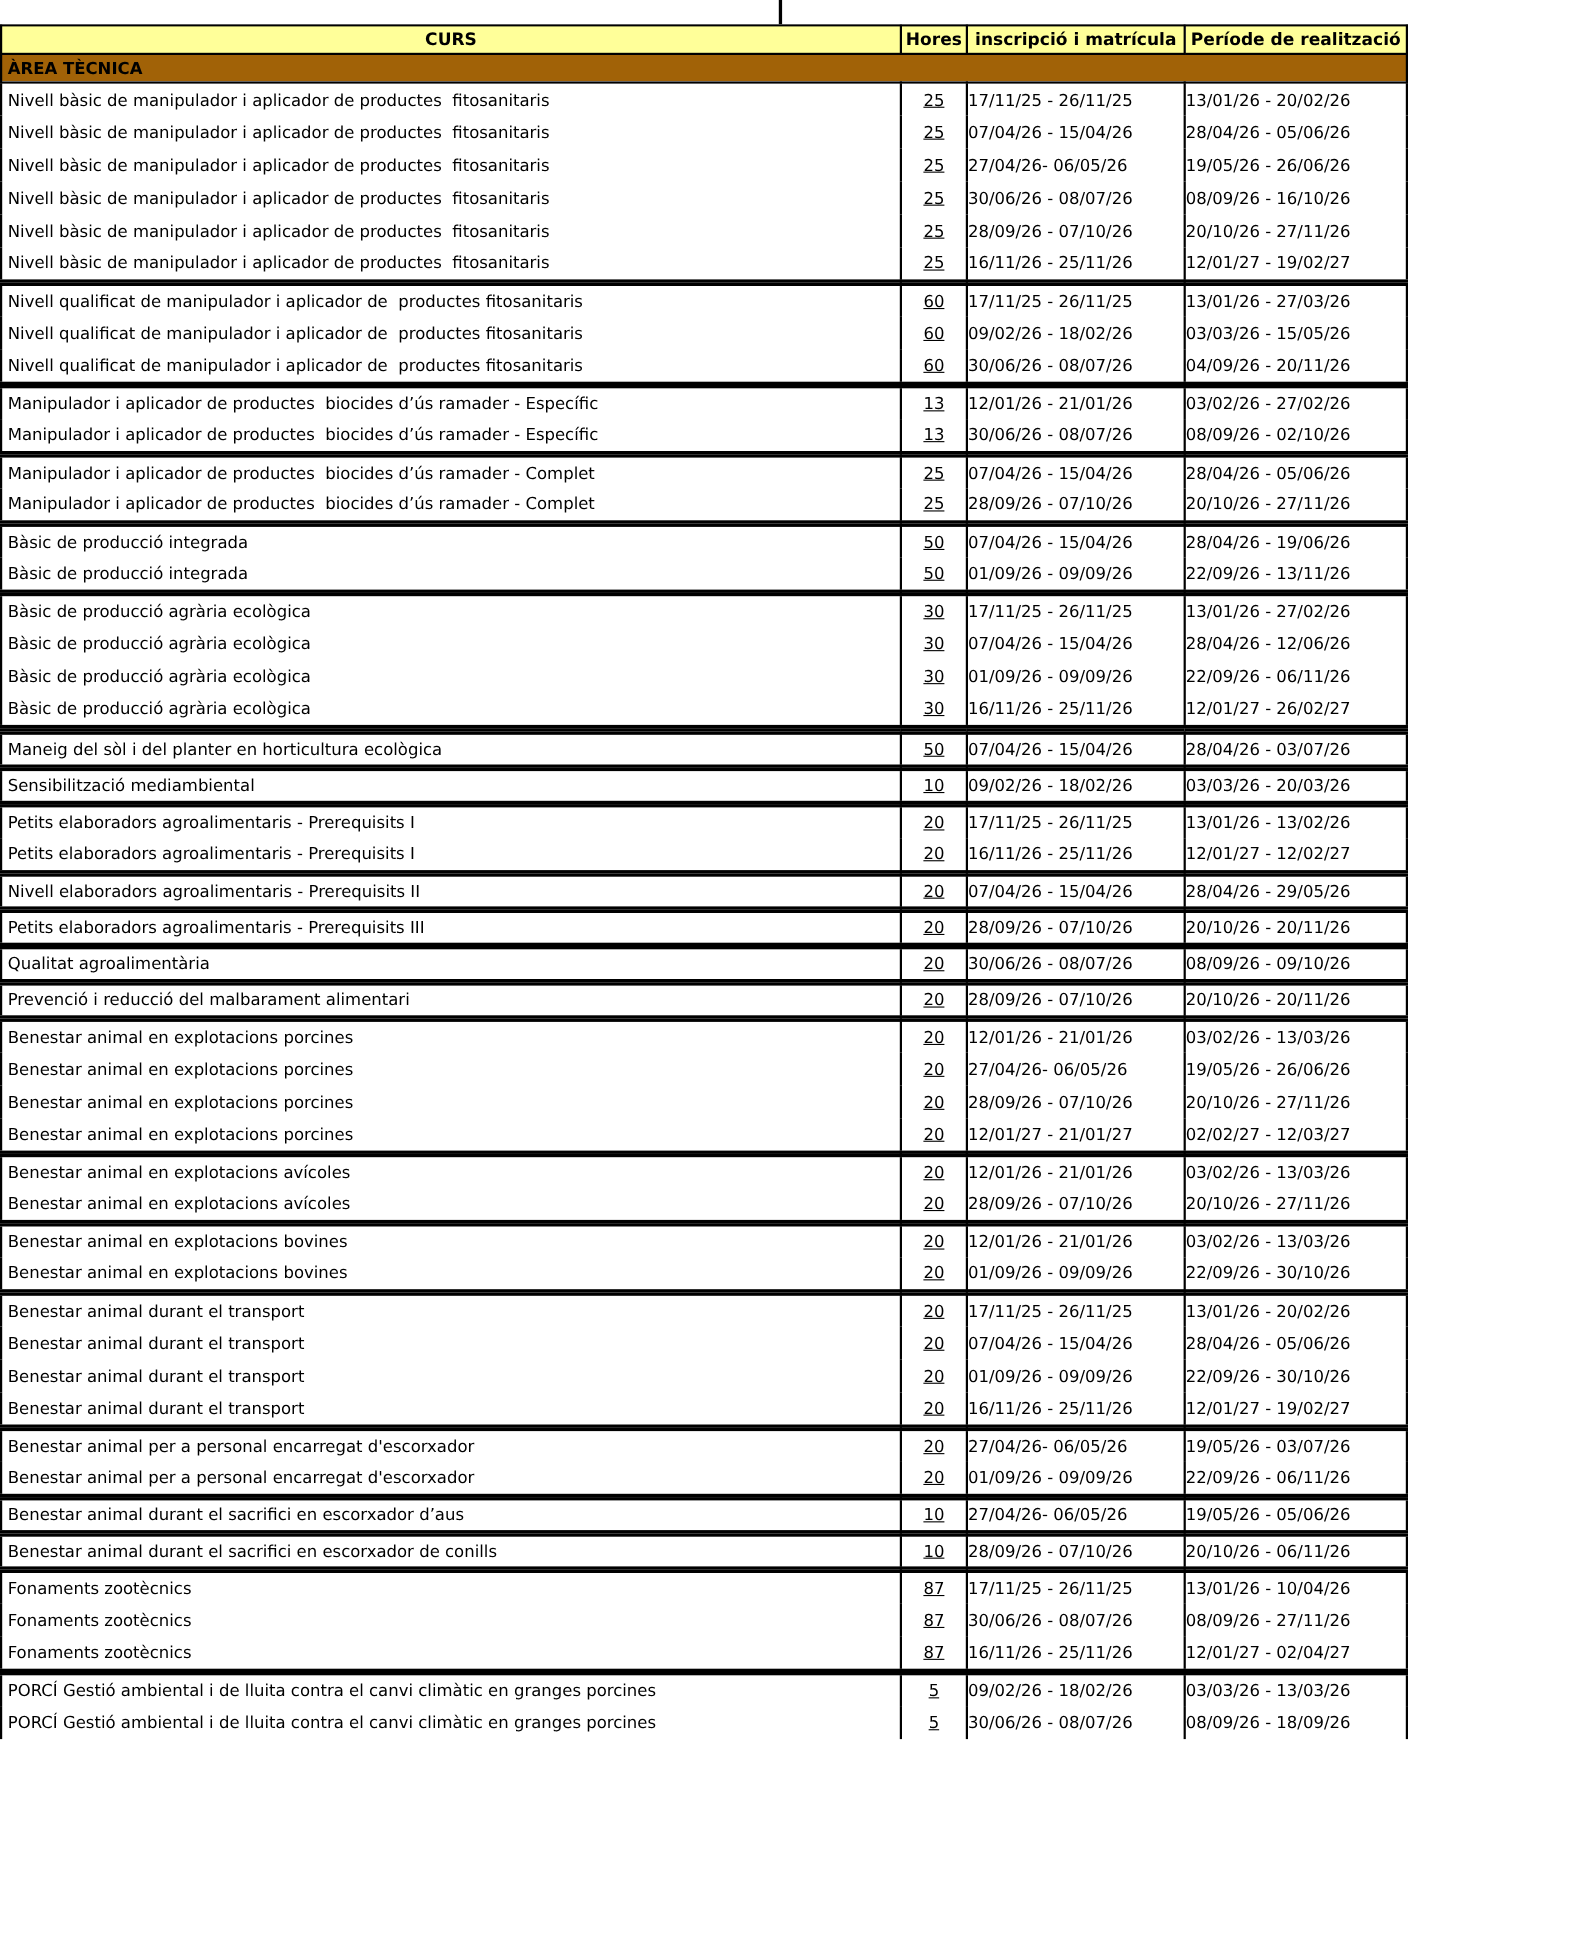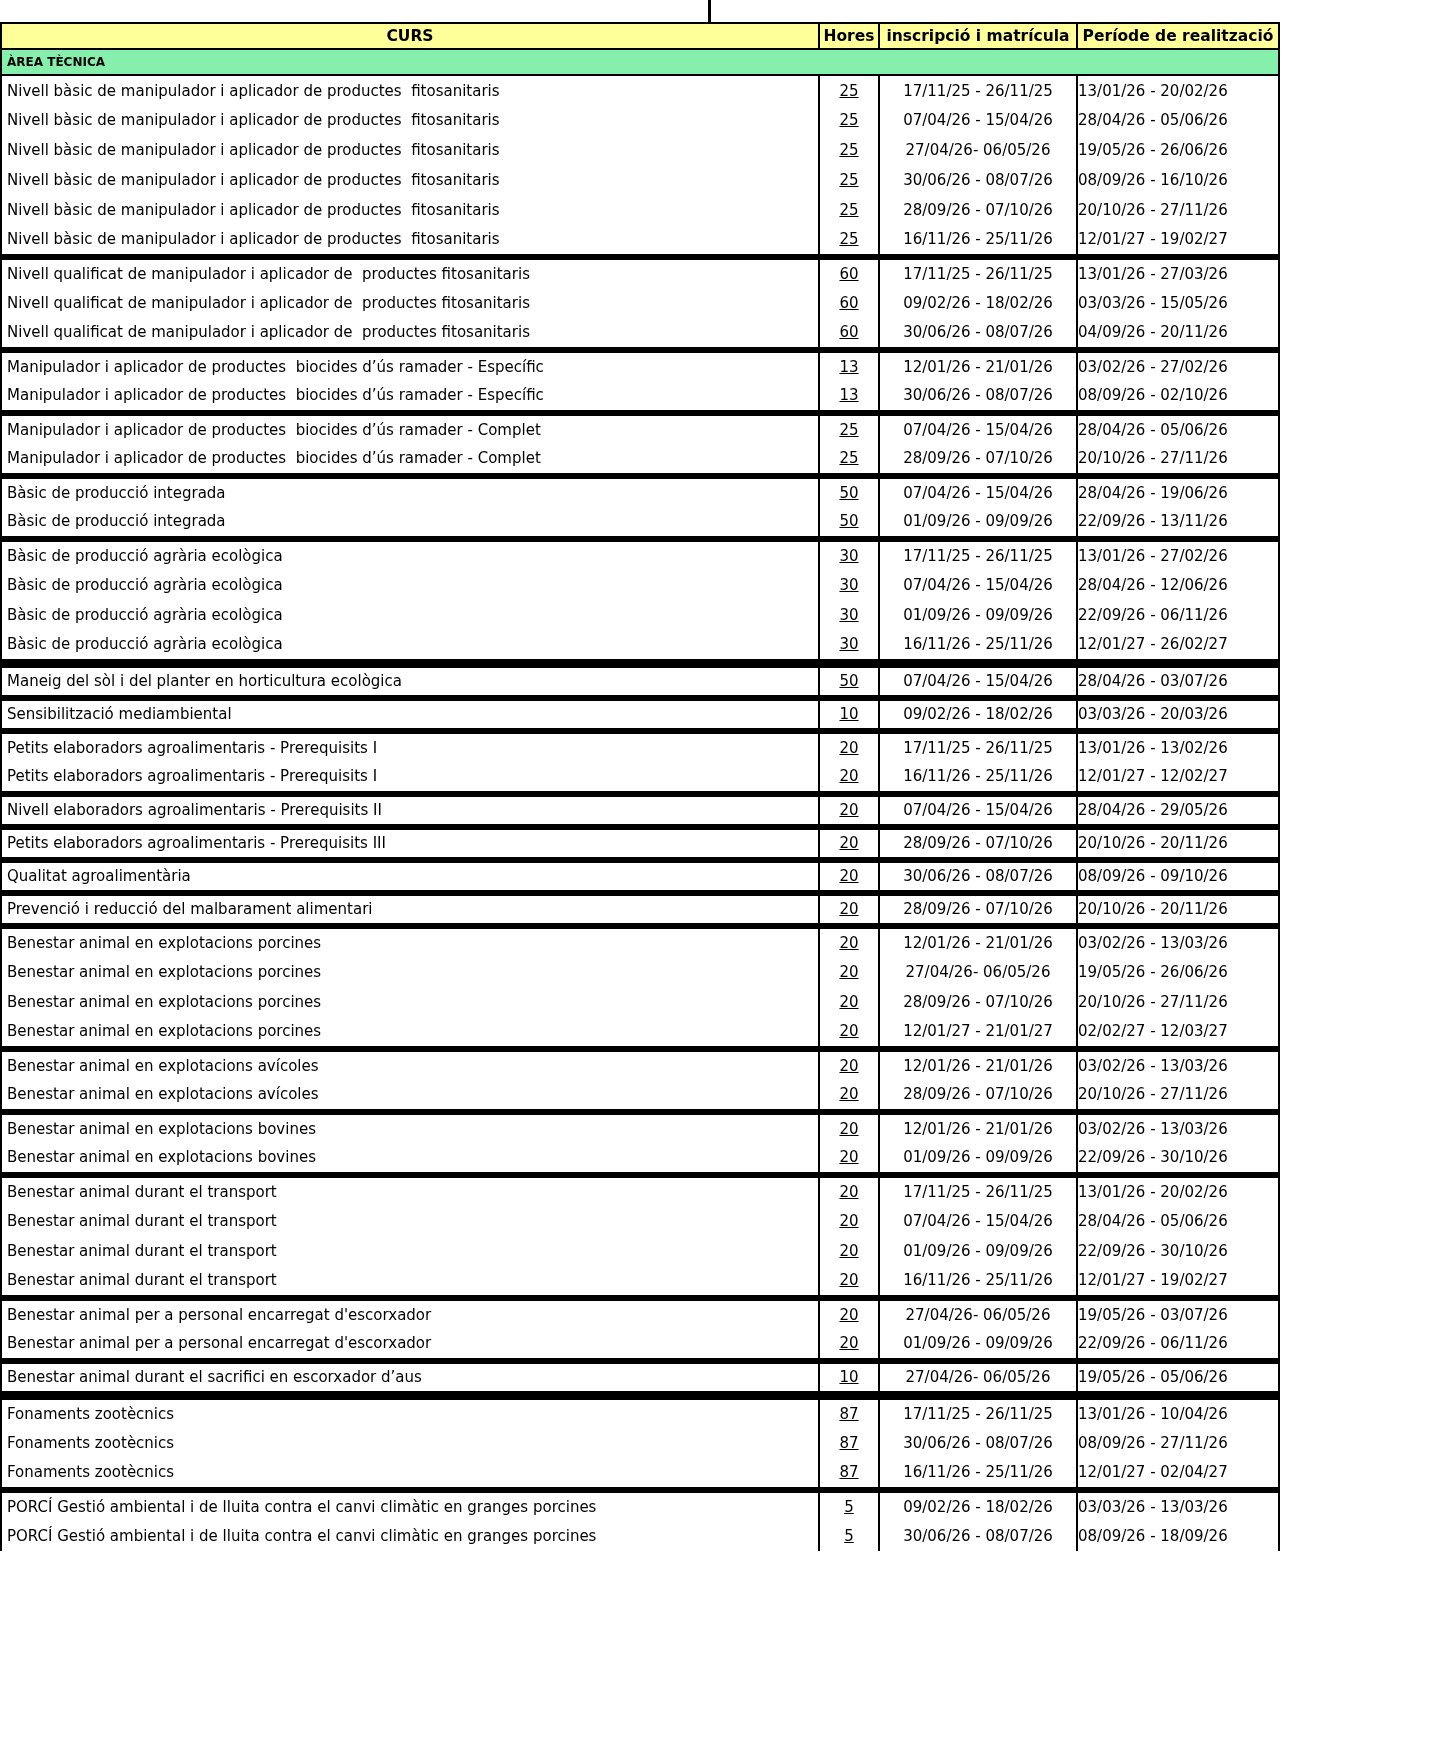--- a/index.html
+++ b/index.html
@@ -27,32 +27,32 @@
   thead th {
     background: #FFFF99;
     font-weight: bold;
     font-size: 15.5px;
     height: 26px;
     text-align: center;
     border: 2px solid #000;
     padding: 0 3px;
   }
   tr.section-row td {
-    background: #86efac;
+    background: #a16207;
     font-weight: bold;
-    font-size: 12px;
+    font-size: 15px;
     height: 26px;
     text-align: left;
     padding: 0 0 0 5px;
     border: 2px solid #000;
   }
   tbody td { font-size: 15px; height: 30px; }
   td.c0 { text-align: left;  padding: 0 4px 0 5px; border-left: 2px solid #000; }
   td.c1 { text-align: center; border-left: 2px solid #000; text-decoration: underline; }
-  td.c2 { text-align: center; border-left: 2px solid #000; }
+  td.c2 { text-align: left; border-left: 2px solid #000; }
   td.c3 { border-left: 2px solid #000; border-right: 2px solid #000; }
   td.sep {
     height: 3px;
     padding: 0;
     border-top: 3px solid #000;
     border-bottom: 3px solid #000;
     border-left: 2px solid #000;
     border-right: 2px solid #000;
   }
 </style>
@@ -390,20 +390,26 @@
         <tr>
           <td class="c0">Benestar animal durant el sacrifici en escorxador d’aus</td>
           <td class="c1">10</td>
           <td class="c2">27/04/26- 06/05/26</td>
           <td class="c3">19/05/26 - 05/06/26</td>
         </tr>
         <tr>
           <td colspan="4" class="sep" style="background-color: rgb(227, 108, 10);"></td>
         </tr>
         <tr>
+          <td class="c0">Benestar animal durant el sacrifici en escorxador de conills</td>
+          <td class="c1">10</td>
+          <td class="c2">28/09/26 - 07/10/26</td>
+          <td class="c3">20/10/26 - 06/11/26</td>
+        </tr>
+        <tr>
           <td colspan="4" class="sep" style="background-color: rgb(227, 108, 10);"></td>
         </tr>
         <tr>
           <td class="c0">Fonaments zootècnics</td>
           <td class="c1">87</td>
           <td class="c2">17/11/25 - 26/11/25</td>
           <td class="c3">13/01/26 - 10/04/26</td>
         </tr>
         <tr>
           <td class="c0">Fonaments zootècnics</td>

